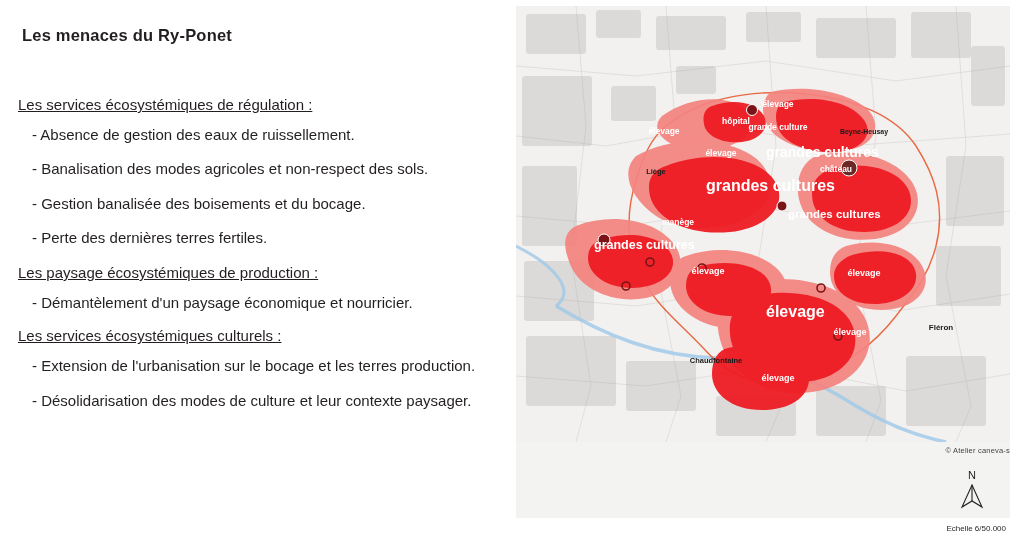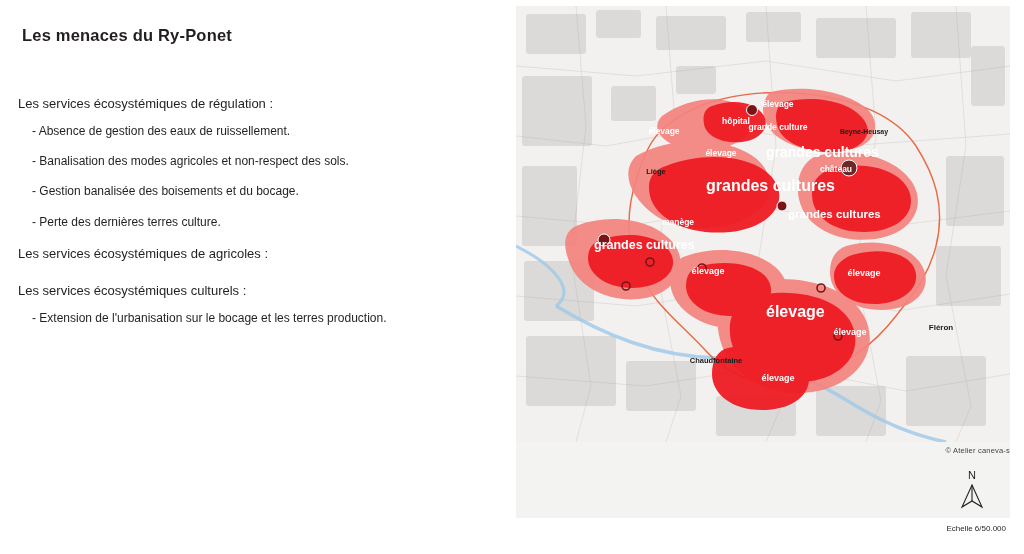--- a/index.html
+++ b/index.html
@@ -39,34 +39,35 @@
     color: #231f20;
   }
   .text-body {
     position: absolute;
     left: 16px;
     top: 96px;
     width: 470px;
   }
   .group { margin-bottom: 6px; }
   .group-head {
-    font-size: 13px;
+    font-size: 15px;
     color: #231f20;
     margin: 0 0 12px 0;
     padding-left: 2px;
+    text-decoration: underline;
   }
   .bullet {
-    font-size: 12px;
+    font-size: 15px;
     color: #231f20;
     margin: 0 0 14px 0;
     padding-left: 16px;
     line-height: 1.35;
   }
   .group.g2 { margin-top: 16px; }
-  .group.g3 { margin-top: 22px; }
+  .group.g3 { margin-top: 14px; }
   .bullet.last { margin-bottom: 0; }
 
   
   .map-wrap {
     position: absolute;
     left: 516px;
     top: 6px;
     width: 494px;
     height: 512px;
     background: #f3f3f1;
@@ -121,30 +122,32 @@
   <div class="left-col">
     <div class="slide-title">Les menaces du Ry-Ponet</div>
 
     <div class="text-body">
 
       <div class="group g1">
         <p class="group-head">Les services écosystémiques de régulation :</p>
         <p class="bullet">- Absence de gestion des eaux de ruissellement.</p>
         <p class="bullet">- Banalisation des modes agricoles et non-respect des sols.</p>
         <p class="bullet">- Gestion banalisée des boisements et du bocage.</p>
-        <p class="bullet">- Perte des dernières terres culture.</p>
+        <p class="bullet">- Perte des dernières terres fertiles.</p>
       </div>
 
       <div class="group g2">
-        <p class="group-head">Les services écosystémiques de agricoles :</p>
+        <p class="group-head">Les paysage écosystémiques de production :</p>
+        <p class="bullet">- Démantèlement d'un paysage économique et nourricier.</p>
       </div>
 
       <div class="group g3">
         <p class="group-head">Les services écosystémiques culturels :</p>
         <p class="bullet">- Extension de l'urbanisation sur le bocage et les terres production.</p>
+        <p class="bullet">- Désolidarisation des modes de culture et leur contexte paysager.</p>
       </div>
 
     </div>
   </div>
 
   <div class="map-wrap">
     <svg class="map-svg" width="494" height="436" viewBox="0 0 494 436">
 
       <rect x="0" y="0" width="494" height="436" fill="#f2f1ef"></rect>
 

